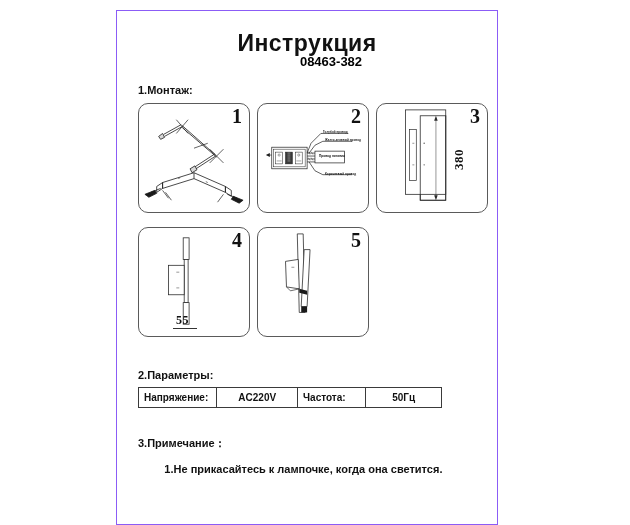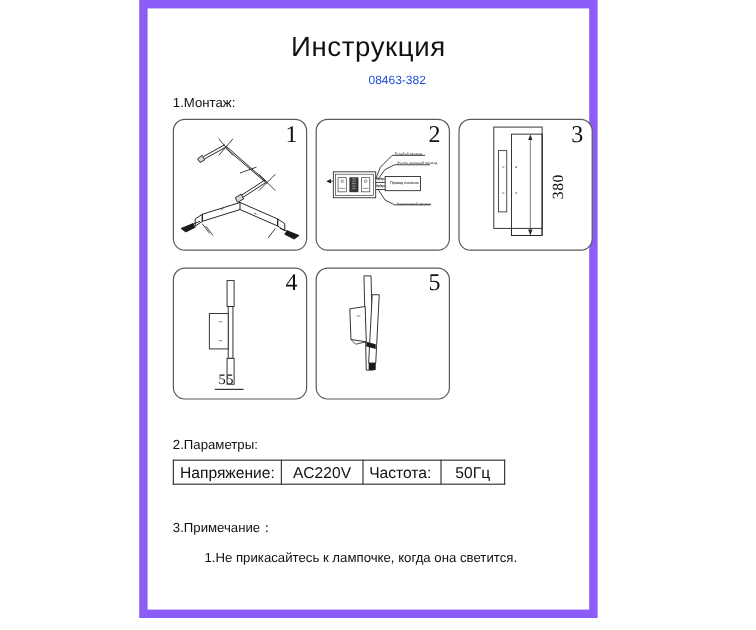--- a/index.html
+++ b/index.html
@@ -11,46 +11,47 @@
     width: 630px;
     height: 525px;
     font-family: "Liberation Sans", sans-serif;
     color: #1a1a1a;
     overflow: hidden;
     position: relative;
   }
   #page {
     position: absolute;
     left: 116px;
-    top: 0;
+    top: 10px;
     width: 382px;
     height: 515px;
-    border: 7px solid #8b5cf6;
+    border: 1px solid #8b5cf6;
     box-sizing: border-box;
     background: #fff;
+    font-weight: bold;
   }
 
   
   .hdr {
     position: absolute;
     left: 0;
     top: 21px;
     width: 100%;
     text-align: center;
   }
   .hdr-title {
     font-size: 23px;
     letter-spacing: 0.5px;
     color: #111;
     line-height: 1;
   }
   .hdr-model {
-    font-size: 10px;
-    color: #1d4ed8;
-    margin-top: 12px;
+    font-size: 13px;
+    color: #000000;
+    margin-top: 0;
     padding-left: 48px;
     line-height: 1;
   }
 
   
   .sec-head {
     position: absolute;
     left: 21px;
     font-size: 11px;
     color: #111;
@@ -130,23 +131,23 @@
     width: 24px;
     height: 0;
     border-top: 1px solid #333;
   }
 
   
   #ptable {
     position: absolute;
     left: 21px;
     top: 376px;
-    width: 277px;
+    width: 304px;
     border-collapse: collapse;
-    font-size: 13px;
+    font-size: 10px;
     color: #111;
   }
   #ptable td {
     border: 1px solid #3a3a3a;
     height: 19px;
     padding: 0 5px;
     line-height: 19px;
   }
   .c-lab { width: 68px; text-align: left; }
   .c-val { width: 76px; text-align: center; }

